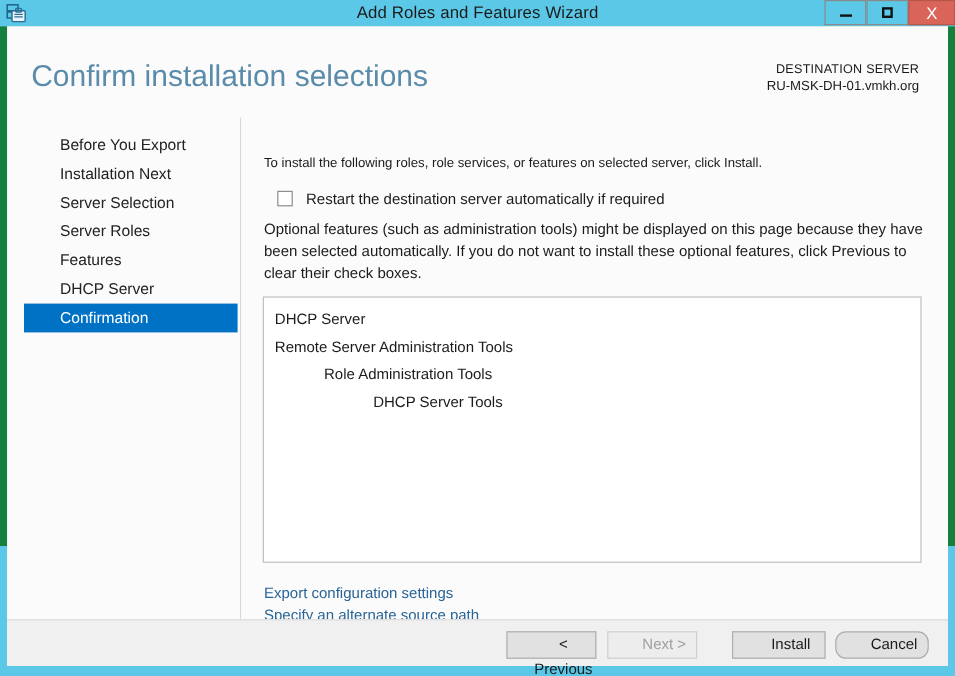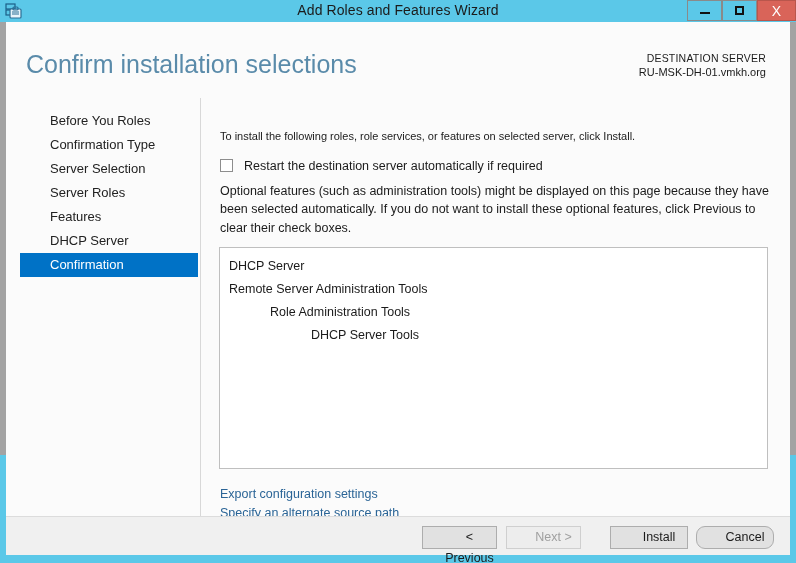--- a/index.html
+++ b/index.html
@@ -13,21 +13,21 @@
     font-family: "Liberation Sans", sans-serif;
     background: #5bc8e8;
   }
 
   
   #window {
     position: absolute;
     left: 0; top: 0;
     width: 796px;
     height: 455px;
-    background: #a3a3a3;
+    background: #15803d;
     box-sizing: border-box;
   }
 
   
   #titlebar {
     position: absolute;
     left: 0; top: 0;
     width: 796px;
     height: 22px;
     background: #5bc8e8;
@@ -179,21 +179,21 @@
     position: absolute;
     left: 19px; top: 31px;
     width: 556px;
     font-size: 11px;
     color: #1b1b1b;
     line-height: 1.45;
     font-family: "Liberation Sans", sans-serif;
   }
   #restart-row {
     position: absolute;
-    left: 19px; top: 61px;
+    left: 30px; top: 61px;
     display: flex;
     align-items: flex-start;
     cursor: default;
   }
   #restart-checkbox {
     width: 13px; height: 13px;
     border: 1px solid #8d8d8d;
     background: #ffffff;
     box-sizing: border-box;
     flex: 0 0 auto;
@@ -327,22 +327,22 @@
 
     <div id="header">
       <div id="page-title">Confirm installation selections</div>
       <div id="dest-wrap">
         <div id="dest-label">DESTINATION SERVER</div>
         <div id="dest-name">RU-MSK-DH-01.vmkh.org</div>
       </div>
     </div>
 
     <div id="sidebar">
-      <div class="nav-item" style="top:11px;">Before You Roles</div>
-      <div class="nav-item" style="top:35px;">Confirmation Type</div>
+      <div class="nav-item" style="top:11px;">Before You Export</div>
+      <div class="nav-item" style="top:35px;">Installation Next</div>
       <div class="nav-item" style="top:59px;">Server Selection</div>
       <div class="nav-item" style="top:83px;">Server Roles</div>
       <div class="nav-item" style="top:107px;">Features</div>
       <div class="nav-item" style="top:131px;">DHCP Server</div>
       <div class="nav-item selected" style="top:155px;">Confirmation</div>
     </div>
     <div id="sidebar-divider"></div>
 
     <div id="content">
 

